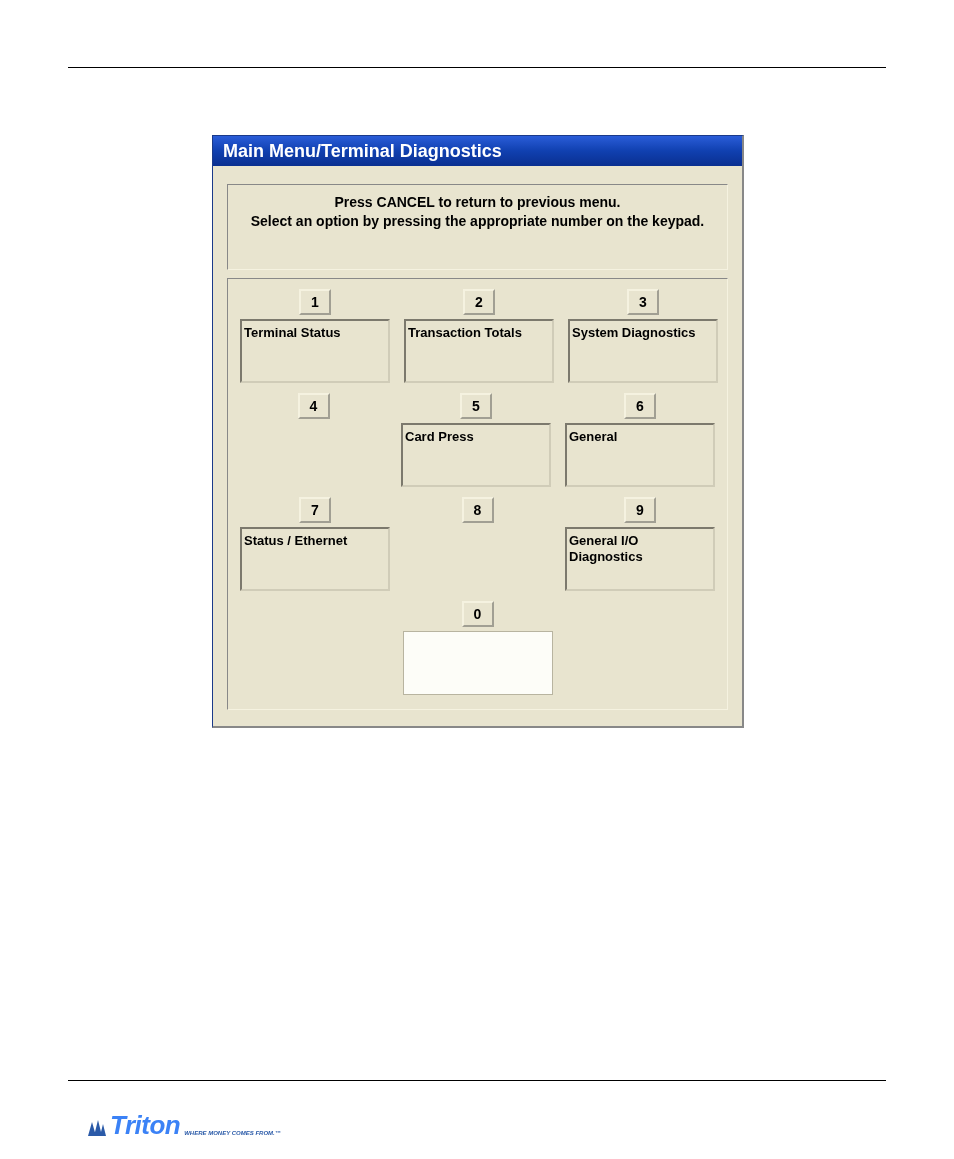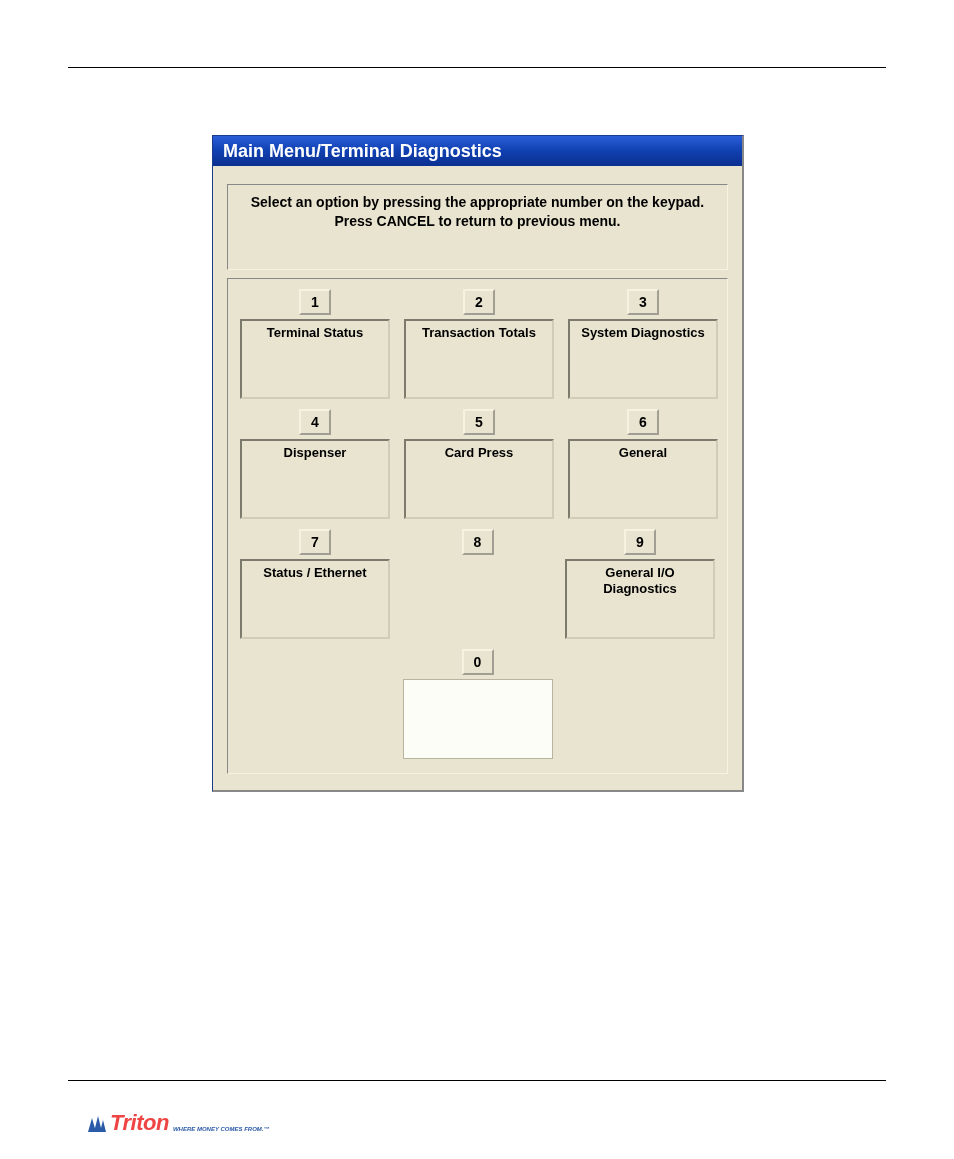--- a/index.html
+++ b/index.html
@@ -90,24 +90,23 @@
     font-weight: bold;
     font-size: 14px;
     display: flex;
     align-items: center;
     justify-content: center;
     margin: 0 auto 4px auto;
     cursor: pointer;
   }
   .opt-box {
     width: 150px;
-    height: 80px;
+    height: 64px;
     border: 2px inset #d0ccb8;
     background: #e8e4cf;
-    text-align: center;
     font-weight: bold;
     font-size: 13px;
     padding: 4px 2px;
     line-height: 1.25;
   }
   .opt-box.blank {
     background: #fdfdf8;
     border: 1px solid #b8b4a0;
   }
   .footer-logo {
@@ -121,22 +120,22 @@
   .logo-mark {
     width: 22px;
     height: 20px;
     position: relative;
   }
   .logo-mark svg { display: block; }
   .logo-text {
     font-family: Arial, sans-serif;
     font-weight: bold;
     font-style: italic;
-    font-size: 22px;
-    color: #ef4444;
+    font-size: 26px;
+    color: #3b82f6;
     letter-spacing: -0.5px;
     line-height: 1;
   }
   .logo-tagline {
     font-size: 6px;
     color: #2a5aa8;
     font-weight: bold;
     font-style: italic;
     margin-left: 2px;
     margin-bottom: 2px;
@@ -146,22 +145,22 @@
 <body>
 
 <div class="page-rule-top"></div>
 
 <div class="dialog">
   <div class="titlebar">
     <span>Main Menu/Terminal Diagnostics</span>
   </div>
   <div class="dialog-body">
     <div class="instruction-box">
+      <div>Press CANCEL to return to previous menu.</div>
       <div>Select an option by pressing the appropriate number on the keypad.</div>
-      <div>Press CANCEL to return to previous menu.</div>
     </div>
     <div class="grid-box">
 
       <div class="row">
         <div class="cell">
           <div class="num-btn">1</div>
           <div class="opt-box">Terminal Status</div>
         </div>
         <div class="cell">
           <div class="num-btn">2</div>
@@ -169,21 +168,20 @@
         </div>
         <div class="cell">
           <div class="num-btn">3</div>
           <div class="opt-box">System Diagnostics</div>
         </div>
       </div>
 
       <div class="row">
         <div class="cell">
           <div class="num-btn">4</div>
-          <div class="opt-box">Dispenser</div>
         </div>
         <div class="cell">
           <div class="num-btn">5</div>
           <div class="opt-box">Card Press</div>
         </div>
         <div class="cell">
           <div class="num-btn">6</div>
           <div class="opt-box">General</div>
         </div>
       </div>

